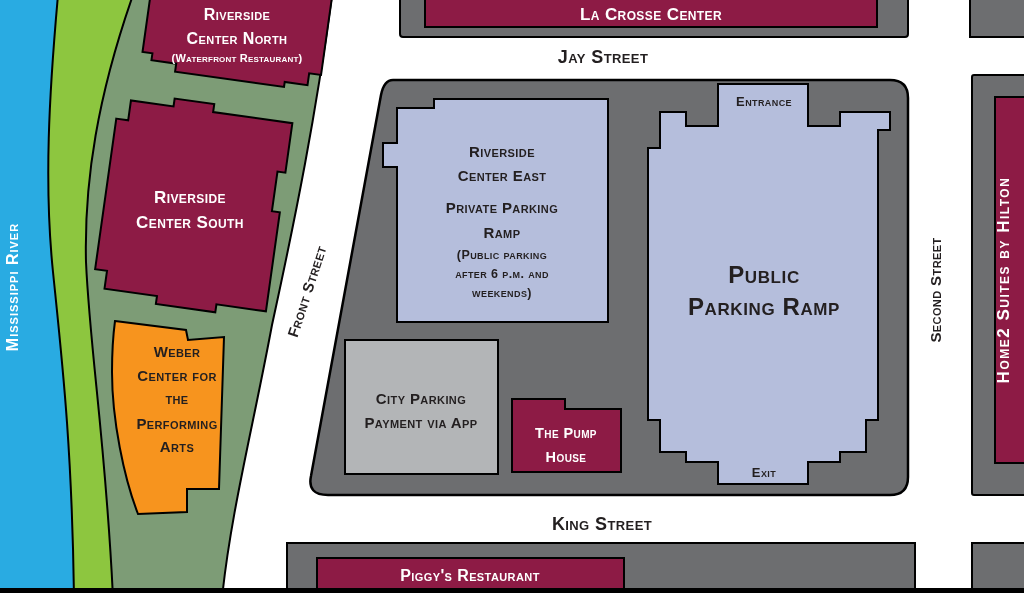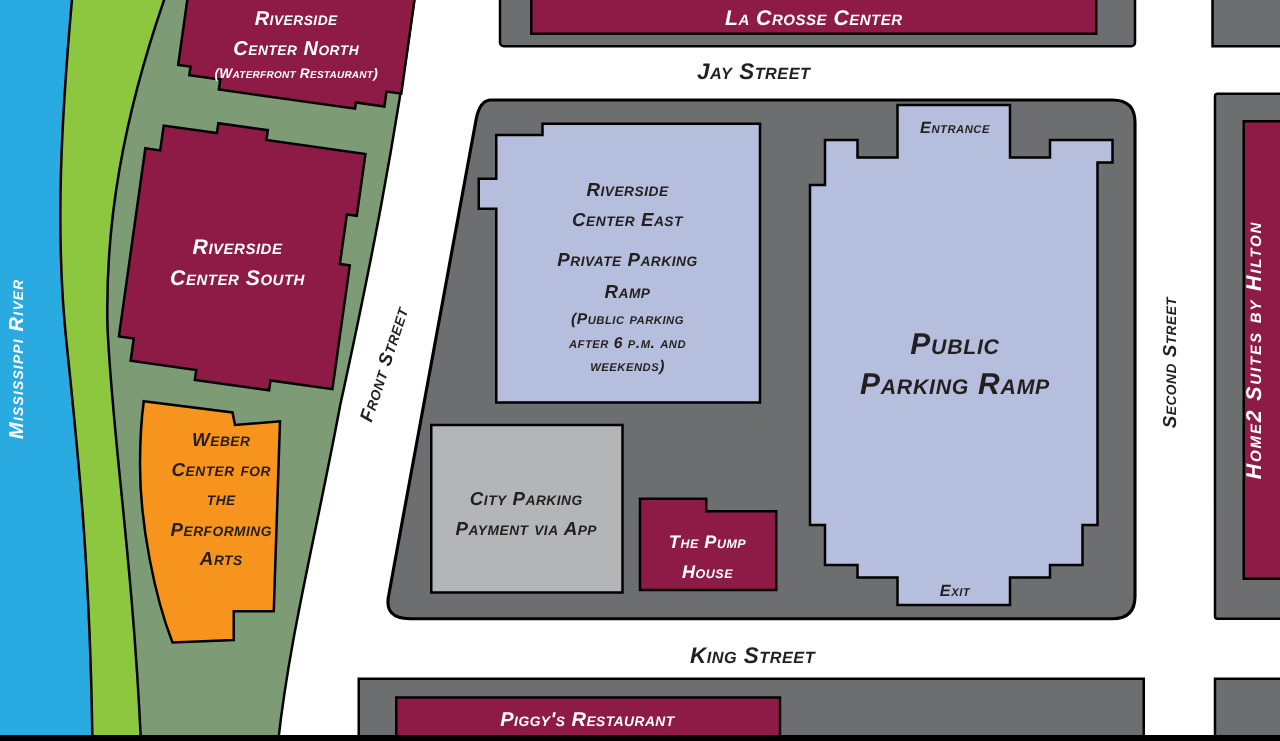--- a/index.html
+++ b/index.html
@@ -1,16 +1,16 @@
 <!DOCTYPE html>
 <html><head>
 <meta charset="utf-8">
 <style>
   html,body{margin:0;padding:0;background:#ffffff;}
-  .stage{position:relative;width:1024px;height:593px;overflow:hidden;background:#ffffff;font-style:italic;}
+  .stage{position:relative;width:1024px;height:593px;overflow:hidden;background:#ffffff;}
   svg{display:block;}
   text{
     font-family:"Liberation Sans", sans-serif;
     font-weight:bold;
     font-variant:small-caps;
     letter-spacing:0.4px;
   }
   .t-dark{fill:#231F20;}
   .t-white{fill:#ffffff;}
   .street-h{font-size:18px;}

